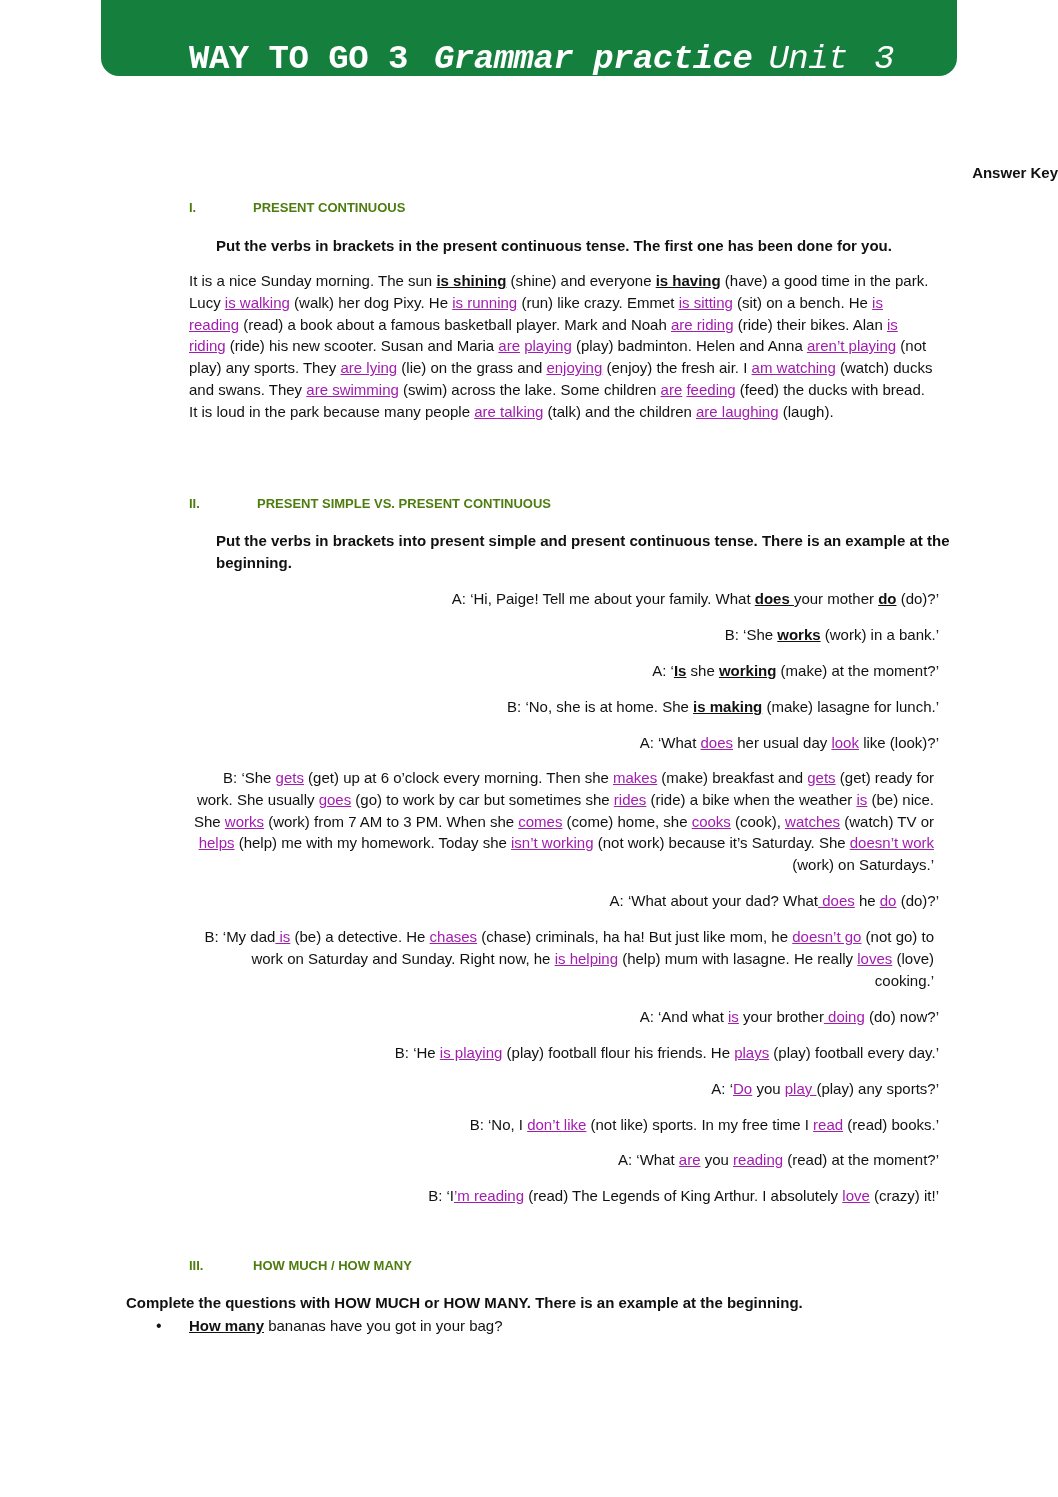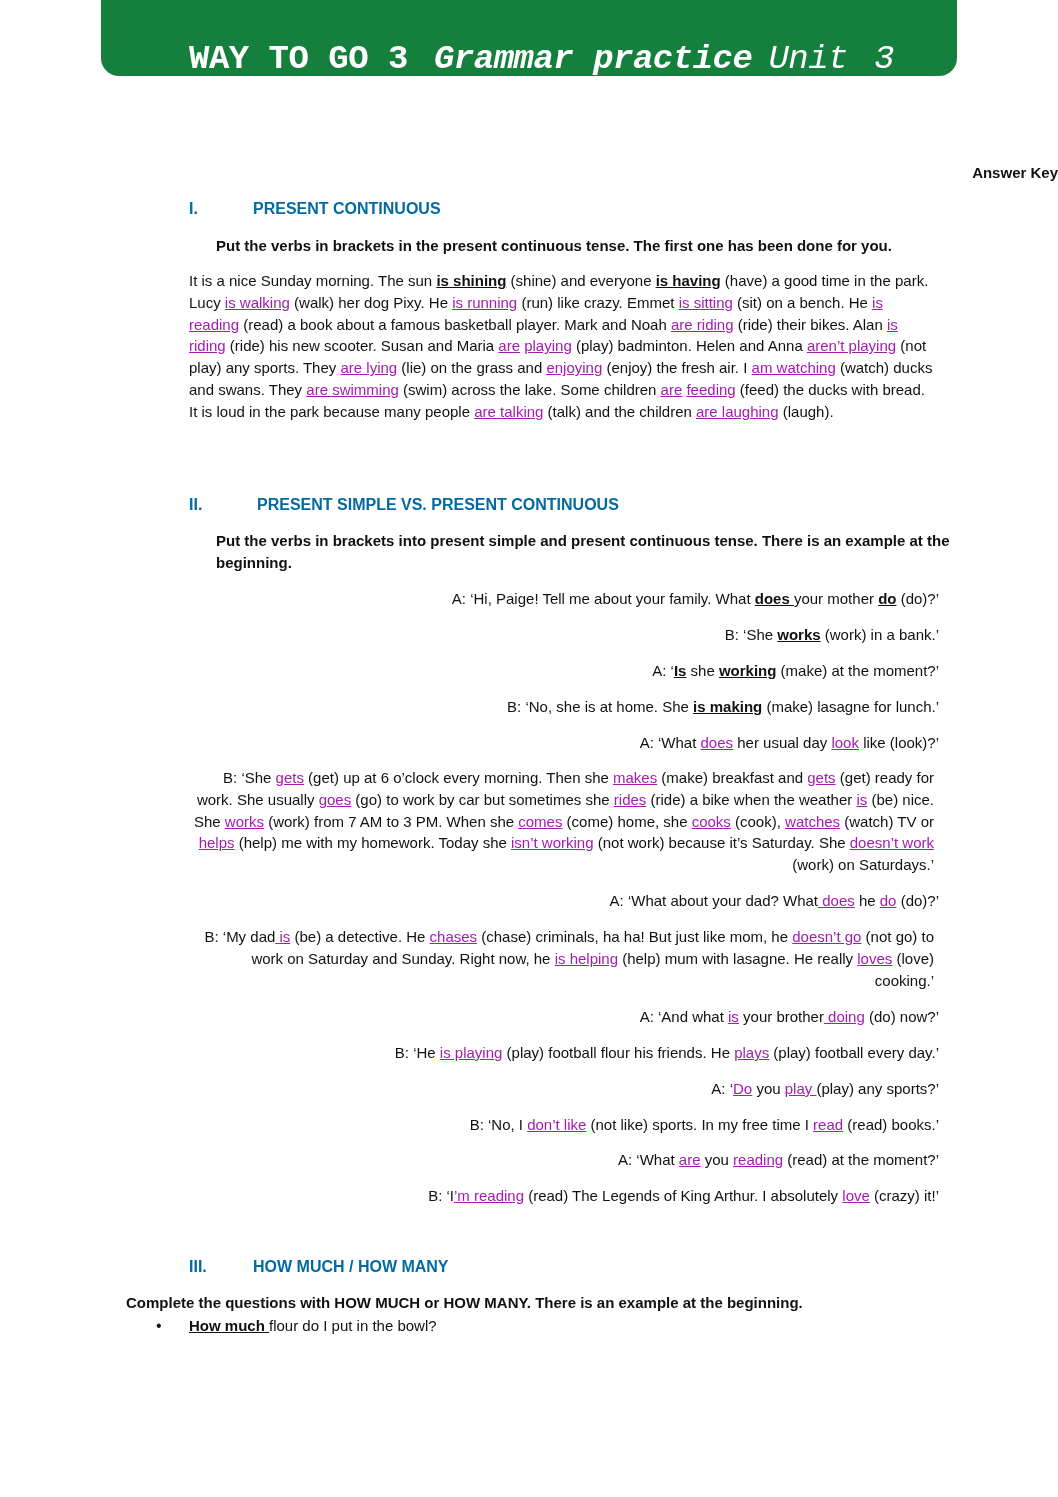--- a/index.html
+++ b/index.html
@@ -10,21 +10,21 @@
   .header-title { position: absolute; left: 88px; top: 40px; font-size: 34px; color: #fff;
                   white-space: nowrap; letter-spacing: -0.5px; }
   .header-title .t1 { font-weight: bold; }
   .header-title .t2 { font-weight: bold; font-style: italic; margin-left: 26px; }
   .header-title .t3 { font-style: italic; margin-left: 16px; }
   .header-title .t4 { font-style: italic; margin-left: 26px; }
 
   .answer-key { position: absolute; left: 0; width: 1058px; top: 140px; text-align: right;
                 font-weight: bold; font-size: 15px; margin-top: 24px; }
 
-  .section-h { position: absolute; left: 189px; font-size: 16px; font-weight: bold; color: #0369a1; }
+  .section-h { position: absolute; left: 189px; font-size: 13px; font-weight: bold; color: #4d7c0f; }
   .section-h .num { display: inline-block; width: 64px; }
   .instr { position: absolute; left: 189px; width: 745px; font-size: 15px; font-weight: bold; line-height: 22px; margin-left: 27px; }
   .para { position: absolute; left: 189px; width: 745px; font-size: 15px; line-height: 21.8px; }
   .line { position: absolute; left: 189px; width: 750px; font-size: 15px; line-height: 21.8px; text-align: right; }
   .ans { color: #a21caf; text-decoration: underline; }
   .ex { font-weight: bold; text-decoration: underline; }
   .instr3 { position: absolute; left: 126px; width: 800px; font-size: 15px; font-weight: bold; }
   ul.hm { position: absolute; left: 150px; top: 1314px; margin: 0; padding: 0; list-style: none; font-size: 15px; }
   ul.hm li { position: relative; padding-left: 39px; line-height: 23px; }
   ul.hm li::before { content: "\2022"; position: absolute; left: 6px; top: 0; font-size: 16px; }
@@ -60,14 +60,14 @@
 <div class="line" style="top:1006px"><span>A: ‘And what </span><span class="ans">is</span><span> your brother</span><span class="ans"> doing</span><span> (do) now?’</span></div>
 <div class="line" style="top:1042px"><span>B: ‘He </span><span class="ans">is playing</span><span> (play) football flour his friends. He </span><span class="ans">plays</span><span> (play) football every day.’</span></div>
 <div class="line" style="top:1078px"><span>A: ‘</span><span class="ans">Do</span><span> you </span><span class="ans">play </span><span>(play) any sports?’</span></div>
 <div class="line" style="top:1114px"><span>B: ‘No, I </span><span class="ans">don’t like</span><span> (not like) sports. In my free time I </span><span class="ans">read</span><span> (read) books.’</span></div>
 <div class="line" style="top:1149px"><span>A: ‘What </span><span class="ans">are</span><span> you </span><span class="ans">reading</span><span> (read) at the moment?’</span></div>
 <div class="line" style="top:1185px"><span>B: ‘I</span><span class="ans">’m reading</span><span> (read) The Legends of King Arthur. I absolutely </span><span class="ans">love</span><span> (crazy) it!’</span></div>
 
 <div class="section-h" style="top:1258px"><span class="num">III.</span><span>HOW MUCH / HOW MANY</span></div>
 <div class="instr3" style="top:1294px">Complete the questions with HOW MUCH or HOW MANY. There is an example at the beginning.</div>
 <ul class="hm">
-  <li><span class="ex">How much </span><span>flour do I put in the bowl?</span></li>
+  <li><span class="ex">How many</span><span> bananas have you got in your bag?</span></li>
 </ul>
 
 </body></html>

